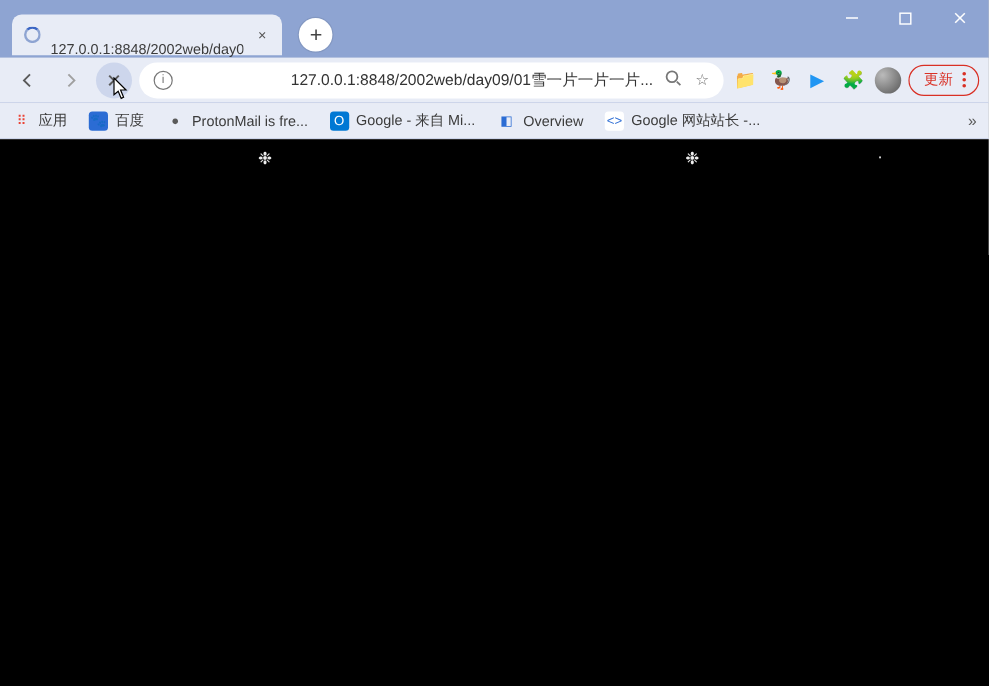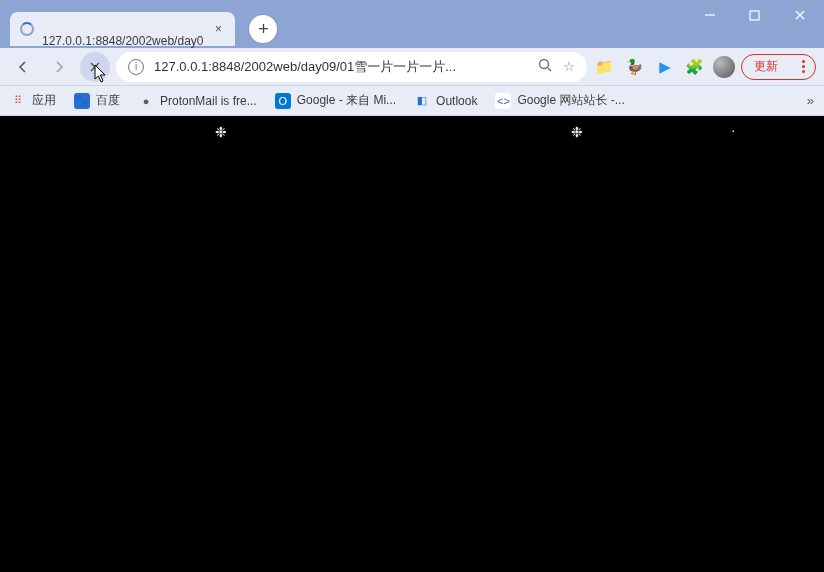--- a/index.html
+++ b/index.html
@@ -83,29 +83,29 @@
     align-items: center;
     padding: 0 12px;
     gap: 10px;
     font-size: 13px;
     color: #333;
   }
   .omnibox .info-icon {
     width: 16px; height: 16px; border: 1.3px solid #777; border-radius: 50%;
     display:flex; align-items:center; justify-content:center; font-size:10px; color:#777;
   }
-  .omnibox .url { flex:1; white-space:nowrap; overflow:hidden; text-overflow:ellipsis; }
+  .omnibox .url { flex:1; white-space:nowrap; overflow:hidden; text-overflow:ellipsis;text-align:right; }
   .omnibox .search-icon, .omnibox .star-icon { color:#777; }
   .ext-icon { width: 24px; height:24px; display:flex; align-items:center; justify-content:center; font-size:15px; }
   .avatar { width: 22px; height:22px; border-radius:50%; background: radial-gradient(circle at 30% 30%, #bbb, #555); }
   .update-btn {
     height: 26px;
     border: 1.5px solid #d93025;
     border-radius: 14px;
-    display:flex; align-items:center; gap:24px;
+    display:flex; align-items:center; gap:8px;
     padding: 0 10px 0 12px;
     color: #d93025;
     font-size: 12px;
   }
   .menu-dots { display:flex; flex-direction:column; gap:2px; }
   .menu-dots span { width:3px; height:3px; border-radius:50%; background:#d93025; }
 
   
   .bookmarks {
     height: 30px;
@@ -223,21 +223,21 @@
     <div class="bm">
       <span class="ico" style="color: rgb(90, 90, 90);">●</span>
       <span>ProtonMail is fre...</span>
     </div>
     <div class="bm">
       <span class="ico" style="background: rgb(0, 120, 212); color: rgb(255, 255, 255);">O</span>
       <span>Google - 来自 Mi...</span>
     </div>
     <div class="bm">
       <span class="ico" style="color: rgb(43, 108, 212);">◧</span>
-      <span>Outlook</span>
+      <span>Overview</span>
     </div>
     <div class="bm">
       <span class="ico" style="background: rgb(255, 255, 255); color: rgb(43, 108, 212);">&lt;&gt;</span>
       <span>Google 网站站长 -...</span>
     </div>
     <span class="chevrons">»</span>
 </div>
 
 <div class="viewport">
 

